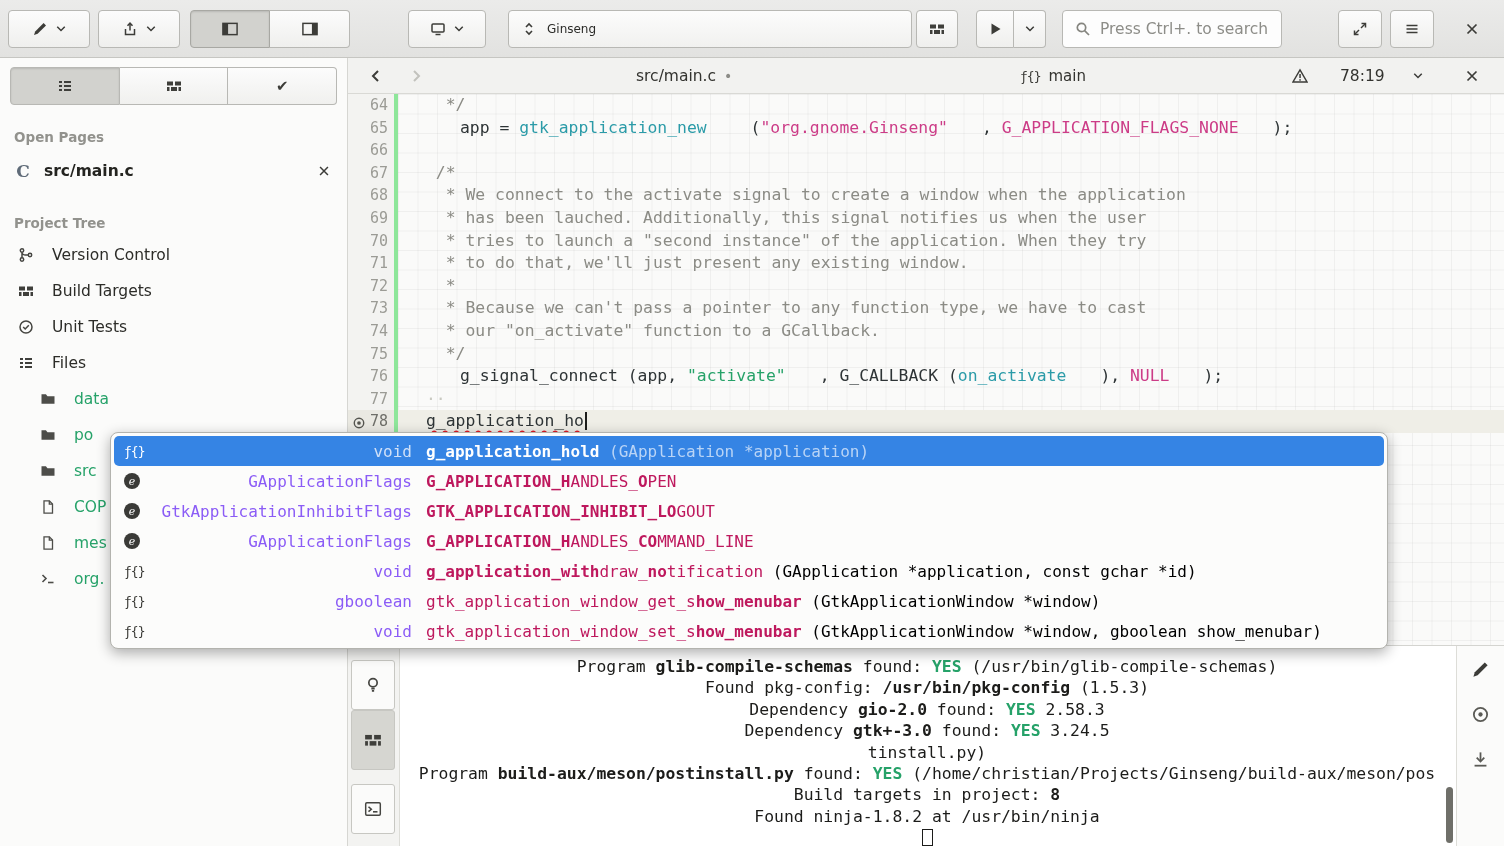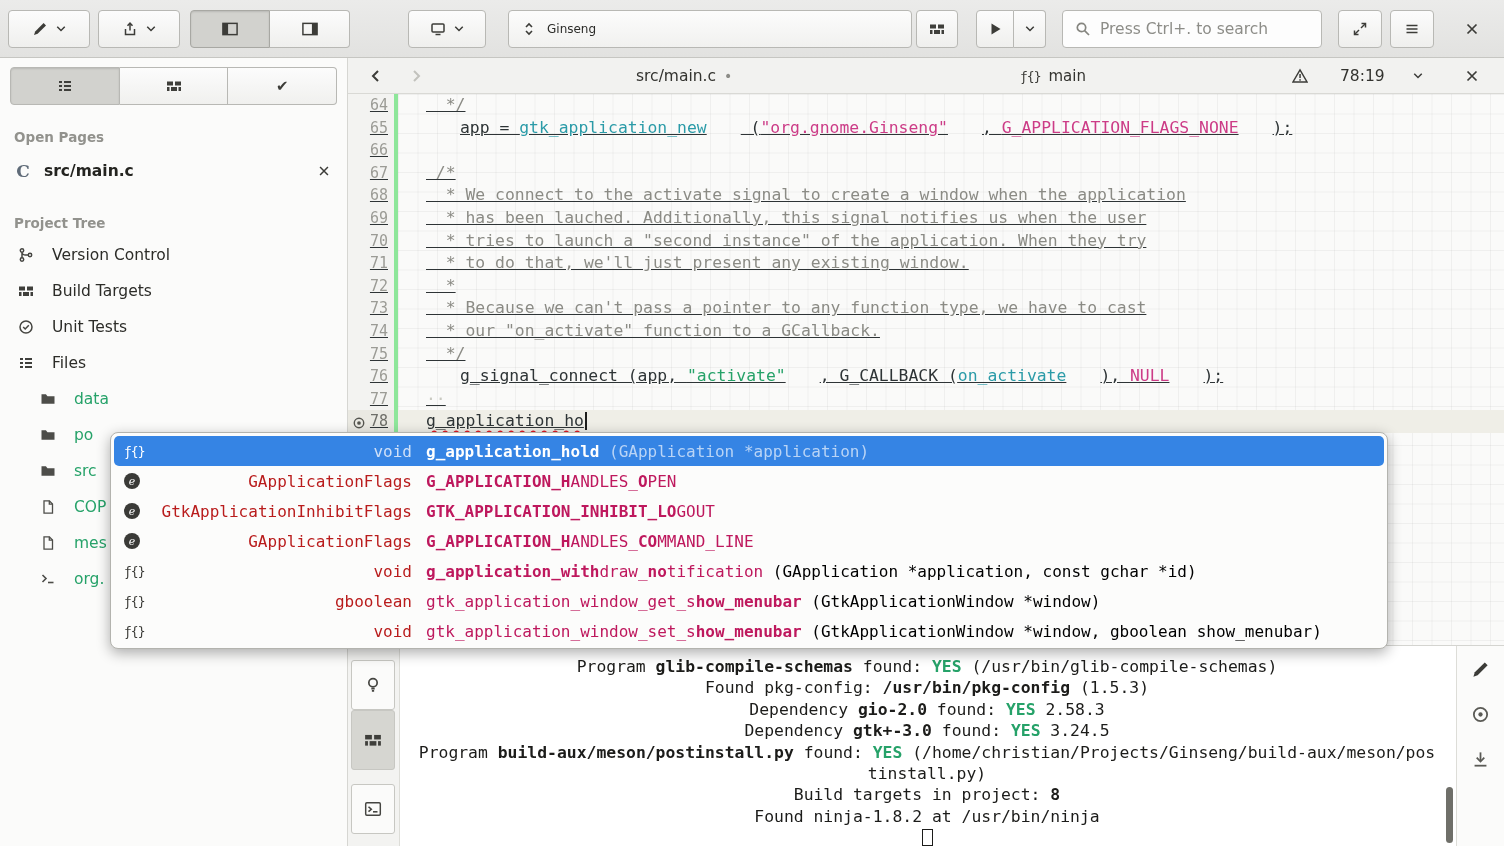--- a/index.html
+++ b/index.html
@@ -61,21 +61,21 @@
 
   
   .editor { position:absolute; left:348px; top:94px; right:0; height:551px; overflow:hidden;
     background-color:#fafaf9;
     background-image:linear-gradient(to right, rgba(0,0,0,0.042) 1px, transparent 1px),
                      linear-gradient(to bottom, rgba(0,0,0,0.042) 1px, transparent 1px);
     background-size:19.5px 19.5px; background-position:50px 0; }
   .changebar { position:absolute; left:46px; top:0; width:4px; height:340px; background:#8ee69a; z-index:2; }
   .codepane { position:absolute; left:0; top:0; right:0; font-family:"DejaVu Sans Mono", monospace;
     font-size:16.4px; }
-  .line { display:flex; height:22.6px; line-height:22.6px; white-space:pre;text-decoration:underline; }
+  .line { display:flex; height:22.6px; line-height:22.6px; white-space:pre; }
   .ln { width:50px; flex:0 0 50px; text-align:right; padding-right:10px; font-size:15px; color:#9b9b95;
     background:#f3f3f1; position:relative; }
   .line.current .ln { background:#eae9e2; color:#6e6e68; }
   .lnmark { position:absolute; left:4px; top:4px; width:14px; height:14px; }
   .lnmark svg { width:100%; height:100%; }
   .lcode { flex:1; padding-left:28px; }
   .line.current .lcode { background:#efeee7; }
   .tok-comment { color:#8b8b85; }
   .tok-plain { color:#2e3436;margin-left:34px; }
   .tok-func { color:#2b9ba8; }
@@ -87,21 +87,21 @@
   .caret { display:inline-block; width:2px; height:18px; background:#1d1d1b; vertical-align:-4px; margin-left:1px; }
 
   
   .completion-popup { position:absolute; left:110px; top:432px; width:1278px; height:217px; background:#fcfcfb;
     border:1px solid #b3b3ae; border-radius:8px; box-shadow:0 4px 14px rgba(0,0,0,.32); z-index:100; padding:3px; overflow:hidden; }
   .pop-row { height:30px; display:flex; align-items:center; padding:0 10px; border-radius:5px;
     font-family:"DejaVu Sans Mono", monospace; font-size:16px; }
   .pop-ic { width:26px; flex:0 0 26px; display:flex; align-items:center; }
   .enum-glyph { width:16px; height:16px; border-radius:50%; background:#3a3a37; color:#fff;
     font-family:"DejaVu Serif", serif; font-style:italic; font-size:11px; display:flex; align-items:center; justify-content:center; }
-  .pop-type { width:262px; flex:0 0 262px; text-align:right; color:#b91c1c; margin-right:14px; white-space:pre; }
+  .pop-type { width:262px; flex:0 0 262px; text-align:right; color:#8b5cf6; margin-right:14px; white-space:pre; }
   .pop-name { color:#be185d; white-space:pre; }
   .pop-name .nb { font-weight:700; }
   .pop-name .nn { font-weight:400; }
   .pop-params { color:#000000; white-space:pre; }
   .pop-row.selected { background:#3584e4; }
   .pop-row.selected .pop-type { color:#cfe0f8; }
   .pop-row.selected .pop-name { color:#ffffff; }
   .pop-row.selected .pop-params { color:#b9d4f6; }
   .pop-row.selected .fn-glyph { color:#ffffff; }
 
@@ -214,21 +214,21 @@
           </svg>
         </span>
     </div>
     <div class="hbtn link-r" style="left:1014px;width:32px">
       <span class="ic sm">
           <svg viewBox="0 0 16 16" xmlns="http://www.w3.org/2000/svg" fill="none" stroke="#3c3c38" stroke-width="2">
             <path d="M3 5l5 5 5-5"></path>
           </svg>
         </span>
     </div>
-    <div class="searchbox" style="left:1062px;width:260px">
+    <div class="searchbox" style="left:1062px;width:220px">
       <span class="ic">
           <svg viewBox="0 0 16 16" xmlns="http://www.w3.org/2000/svg" fill="none" stroke="#85857f" stroke-width="1.7">
             <circle cx="6.5" cy="6.5" r="4.2"></circle>
             <path d="M9.6 9.6L14 14"></path>
           </svg>
         </span>
       <span class="ph">Press Ctrl+. to search</span>
     </div>
     <div class="hbtn" style="left:1338px;width:44px">
       <span class="ic">
@@ -559,22 +559,22 @@
               <path d="M8 10.5h4" stroke-width="1.4"></path>
             </svg>
           </span>
         </div>
     </div>
     <div class="output">
         <div class="out-line"><span class="ot-p">Program </span><span class="ot-b">glib-compile-schemas</span><span class="ot-p"> found: </span><span class="ot-g">YES</span><span class="ot-p"> (/usr/bin/glib-compile-schemas)</span></div>
         <div class="out-line"><span class="ot-p">Found pkg-config: </span><span class="ot-b">/usr/bin/pkg-config</span><span class="ot-p"> (1.5.3)</span></div>
         <div class="out-line"><span class="ot-p">Dependency </span><span class="ot-b">gio-2.0</span><span class="ot-p"> found: </span><span class="ot-g">YES</span><span class="ot-p"> 2.58.3</span></div>
         <div class="out-line"><span class="ot-p">Dependency </span><span class="ot-b">gtk+-3.0</span><span class="ot-p"> found: </span><span class="ot-g">YES</span><span class="ot-p"> 3.24.5</span></div>
+        <div class="out-line"><span class="ot-p">tinstall.py)</span></div>
         <div class="out-line"><span class="ot-p">Program </span><span class="ot-b">build-aux/meson/postinstall.py</span><span class="ot-p"> found: </span><span class="ot-g">YES</span><span class="ot-p"> (/home/christian/Projects/Ginseng/build-aux/meson/pos</span></div>
-        <div class="out-line"><span class="ot-p">tinstall.py)</span></div>
         <div class="out-line"><span class="ot-p">Build targets in project: </span><span class="ot-b">8</span></div>
         <div class="out-line"><span class="ot-p">Found ninja-1.8.2 at /usr/bin/ninja</span></div>
         <div class="out-line"><span class="term-cursor"></span></div>
       </div>
     <div class="right-rail">
       <span class="ic">
           <svg viewBox="0 0 16 16" xmlns="http://www.w3.org/2000/svg" fill="#3c3c38">
             <path d="M2 14l1.2-3.6L11.6 2 14 4.4 5.6 12.8z"></path>
           </svg>
         </span>

